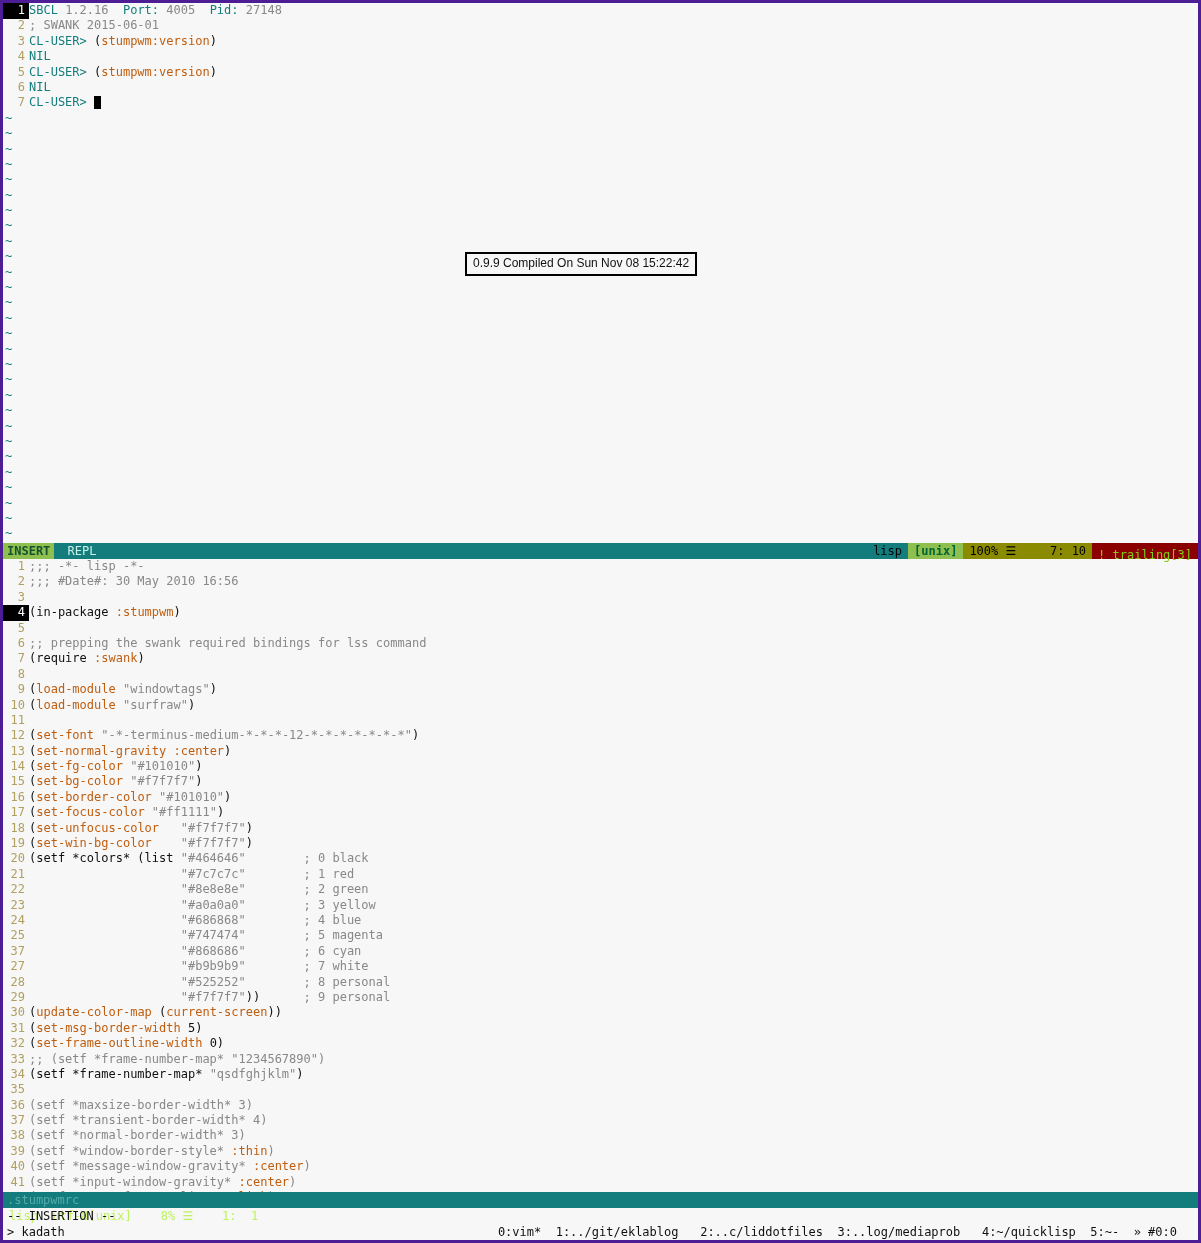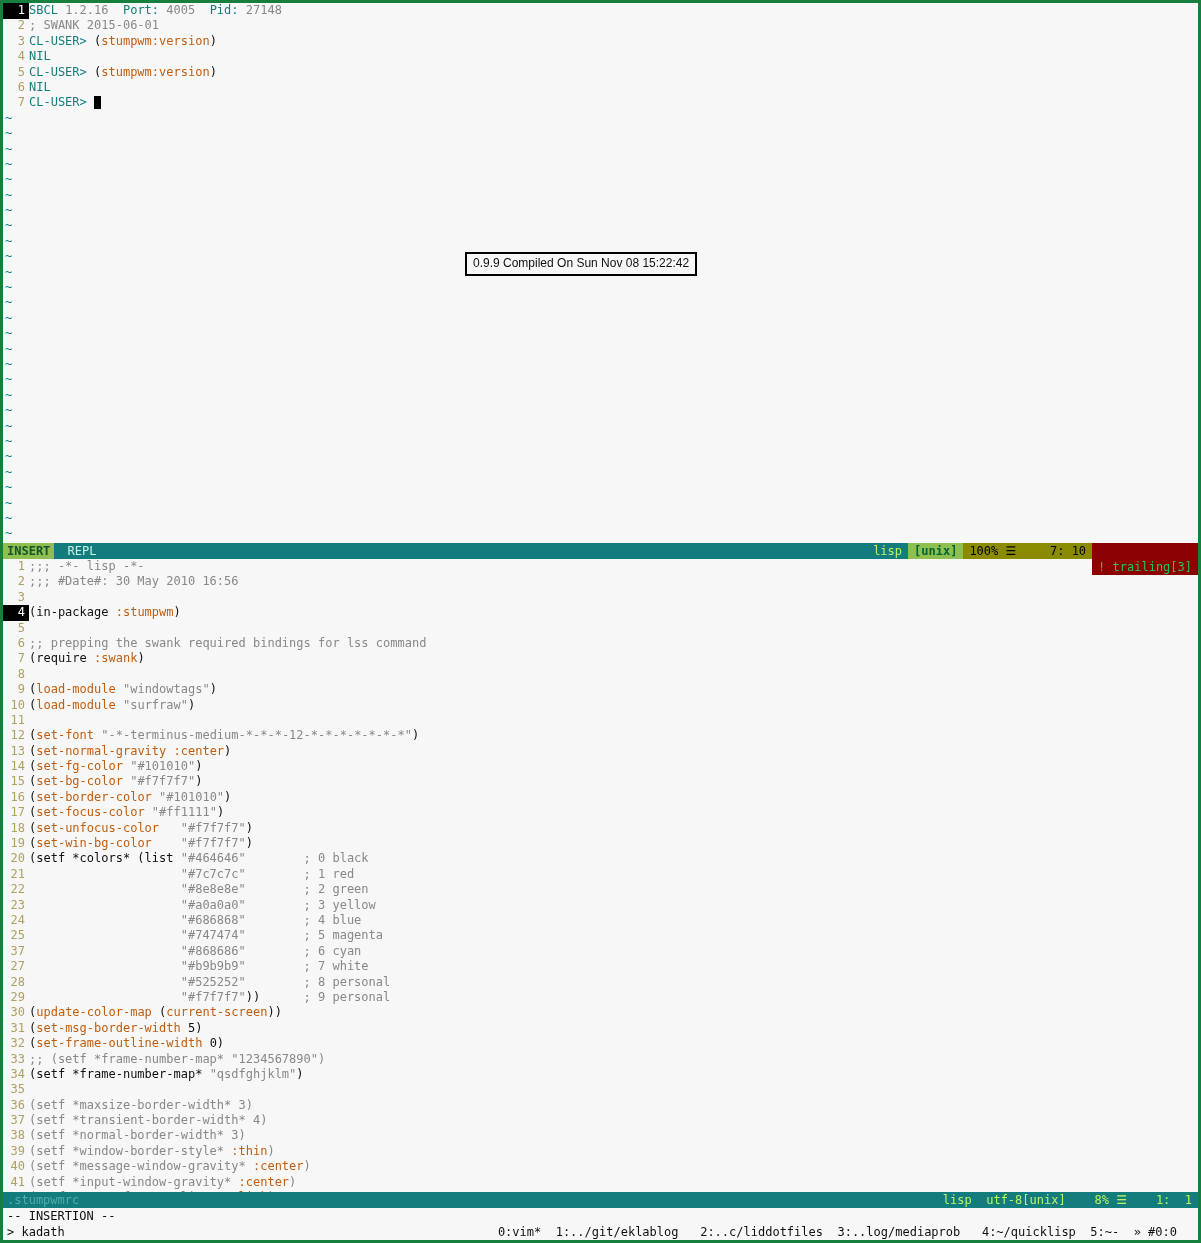--- a/index.html
+++ b/index.html
@@ -8,21 +8,21 @@
     height: 1243px;
     font-family: monospace;
     font-size: 12px;
     line-height: 1.3;
     background: #fff;
     overflow: hidden;
   }
   .screen {
     width: 1201px;
     height: 1243px;
-    border: 3px solid #15803d;
+    border: 3px solid #4c1d95;
     position: relative;
     background: #f7f7f7;
   }
   .top-pane {
     position: relative;
     height: 540px;
     background: #f7f7f7;
     overflow: hidden;
   }
   .gutter {
@@ -62,39 +62,40 @@
     background: #137d7d;
     color: #fff;
     font-size: 12px;
     line-height: 16px;
     font-family: monospace;
     white-space: pre;
   }
   .sb-insert { background: #8fbf4f; color: #14532d; font-weight: bold; padding: 0 4px; }
   .sb-repl { background: #137d7d; color: #c8f0e8; padding: 0 6px; }
   .sb-flex { flex: 1; }
-  .sb-lisp { background: #137d7d; color: #bef264; padding: 0 6px; }
+  .sb-lisp { background: #137d7d; color: #000000; padding: 0 6px; }
   .sb-unix { background: #8fbf4f; color: #063; padding: 0 6px; font-weight: bold; }
   .sb-pct  { background: #8a8b00; color: #000; padding: 0 6px; }
   .sb-pos  { background: #8a8b00; color: #000; padding: 0 6px; }
-  .sb-trail{ background: #8b0000; color: #22c55e; padding: 16px 6px; }
+  .sb-trail{ background: #8b0000; color: #84cc16; padding: 4px 6px; }
   .bottom-pane {
     background: #f7f7f7;
     height: calc(100% - 540px - 16px - 48px);
     overflow: hidden;
   }
   .statusbar-bottom {
     display: flex;
     height: 16px;
     background: #137d7d;
     color: #6bb;
     font-size: 12px;
     line-height: 16px;
     font-family: monospace;
     white-space: pre;
+    flex-direction: column;
   }
   .sbb-file { color: #5aa; padding: 0 4px; }
   .sbb-flex { flex: 1; }
   .sbb-lisp { color: #bef264; padding: 0 6px; }
   .mode-line {
     height: 16px;
     background: #f7f7f7;
     color: #101010;
     font-family: monospace;
     font-size: 12px;

